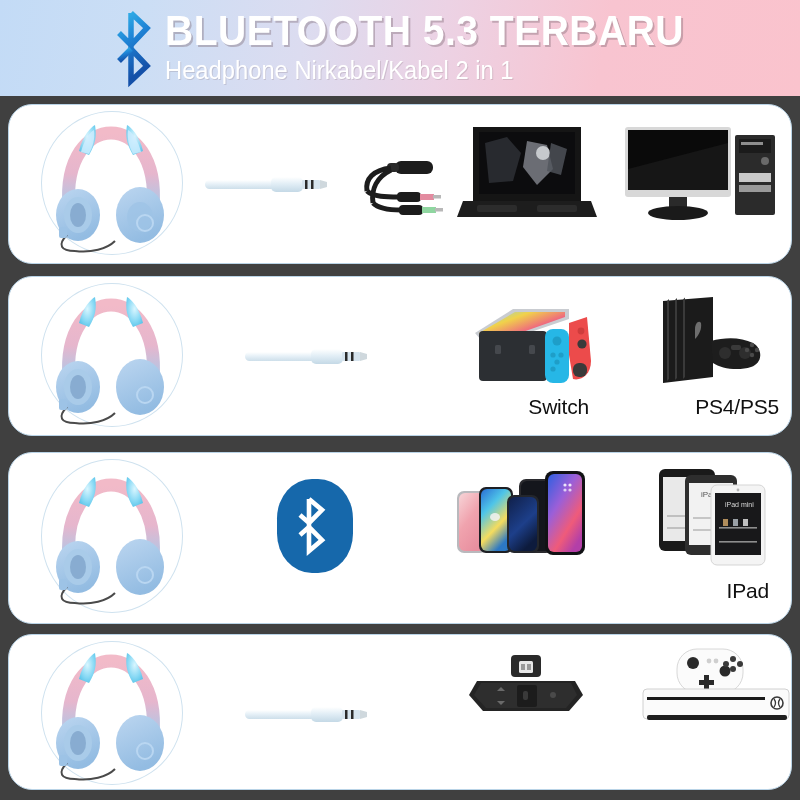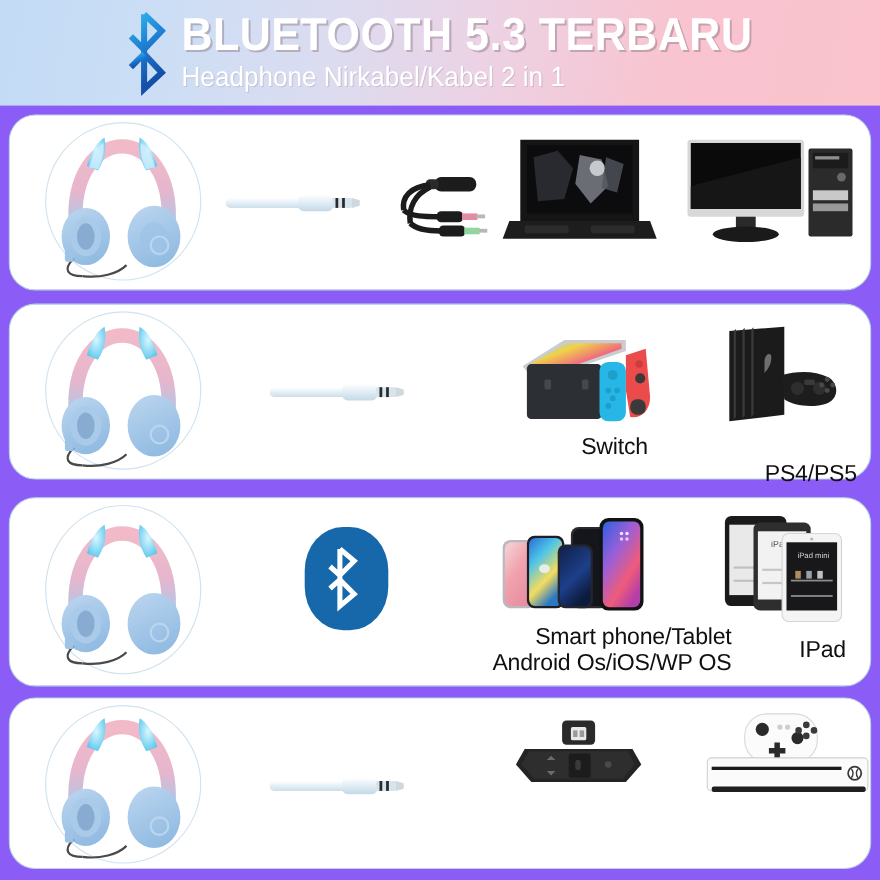--- a/index.html
+++ b/index.html
@@ -5,21 +5,21 @@
   html, body {
     margin: 0; padding: 0;
     width: 800px; height: 800px;
     background: #ffffff;
     font-family: "Liberation Sans", sans-serif;
     overflow: hidden;
   }
   #page {
     position: relative;
     width: 800px; height: 800px;
-    background: #8b5cf6;
+    background: #404040;
   }
 
   
   .header {
     position: absolute;
     left: 0; top: 0;
     width: 800px; height: 96px;
     background: linear-gradient(100deg,
         #c3dbf6 0%, #cbdef5 18%, #dcdcf0 38%,
         #ecd2e4 55%, #f8c4d0 75%, #fac3cd 100%);
@@ -302,21 +302,21 @@
       <path d="M50 36 C50 30 54 27 56 30 C57 36 54 42 50 46 Z" fill="#6e6e6e"></path>
       <path d="M66 48 C80 44 96 44 108 50 C118 56 118 70 106 74 C94 78 76 76 68 70 Z" fill="#1d1d1d"></path>
       <circle cx="80" cy="60" r="6" fill="#2e2e2e"></circle>
       <circle cx="100" cy="60" r="6" fill="#2e2e2e"></circle>
       <rect x="86" y="52" width="10" height="5" rx="2" fill="#3a3a3a"></rect>
       <circle cx="107" cy="52" r="2.2" fill="#4a4a4a"></circle>
       <circle cx="112" cy="57" r="2.2" fill="#4a4a4a"></circle>
       <circle cx="107" cy="62" r="2.2" fill="#4a4a4a"></circle>
       <circle cx="102" cy="57" r="2.2" fill="#4a4a4a"></circle>
     </svg>
-    <div class="label" style="left:630px; top:118px; width:140px;margin-top:24px;">PS4/PS5</div>
+    <div class="label" style="left:630px; top:118px; width:140px;">PS4/PS5</div>
   </div>
 
   <div class="card card-tall" id="card-2">
     <div class="hp-zone">
       <div class="hp-ring"></div>
       <svg class="art" style="left:26px; top:8px;" width="132" height="150" viewBox="0 0 132 146">
         <path d="M24 96 C20 46, 44 22, 66 22 C88 22, 112 46, 108 96" fill="none" stroke="url(#bandG)" stroke-width="13" stroke-linecap="round"></path>
         <path d="M34 40 C38 24, 46 16, 50 14 C52 26, 50 34, 44 44 Z" fill="url(#earG)"></path>
         <path d="M98 40 C94 24, 86 16, 82 14 C80 26, 82 34, 88 44 Z" fill="url(#earG)"></path>
         <ellipse cx="33" cy="104" rx="22" ry="26" fill="url(#cupG)"></ellipse>
@@ -370,22 +370,20 @@
       <rect x="58" y="30" width="32" height="58" rx="7" fill="#23262c"></rect>
       <rect x="60" y="32" width="28" height="54" rx="6" fill="url(#ph3)"></rect>
       <rect x="96" y="6" width="40" height="84" rx="8" fill="#111214"></rect>
       <rect x="99" y="9" width="34" height="78" rx="6" fill="url(#ph4)"></rect>
       <circle cx="116" cy="20" r="1.6" fill="#ffffff" opacity="0.85"></circle>
       <circle cx="121" cy="20" r="1.6" fill="#ffffff" opacity="0.85"></circle>
       <circle cx="116" cy="25" r="1.6" fill="#ffffff" opacity="0.7"></circle>
       <circle cx="121" cy="25" r="1.6" fill="#ffffff" opacity="0.7"></circle>
       <ellipse cx="46" cy="52" rx="5" ry="4" fill="#f2f2f2" opacity="0.85"></ellipse>
     </svg>
-    <div class="label" style="left:406px; top:114px; width:250px;">Smart phone/Tablet
-Android Os/iOS/WP OS</div>
 
     <svg class="art" style="left:644px; top:12px;" width="124" height="104" viewBox="0 0 124 104">
       <rect x="6" y="4" width="56" height="82" rx="6" fill="#1a1a1a"></rect>
       <rect x="10" y="12" width="48" height="64" fill="#e9e9e9"></rect>
       <rect x="14" y="50" width="40" height="2" fill="#c0c0c0"></rect>
       <rect x="14" y="62" width="40" height="2" fill="#c0c0c0"></rect>
       <rect x="32" y="10" width="52" height="80" rx="6" fill="#2e2e2e"></rect>
       <rect x="36" y="18" width="44" height="62" fill="#f2f2f2"></rect>
       <text x="48" y="32" font-family="Liberation Sans, sans-serif" font-size="8" fill="#555">iPad</text>
       <rect x="40" y="52" width="36" height="2" fill="#c6c6c6"></rect>

